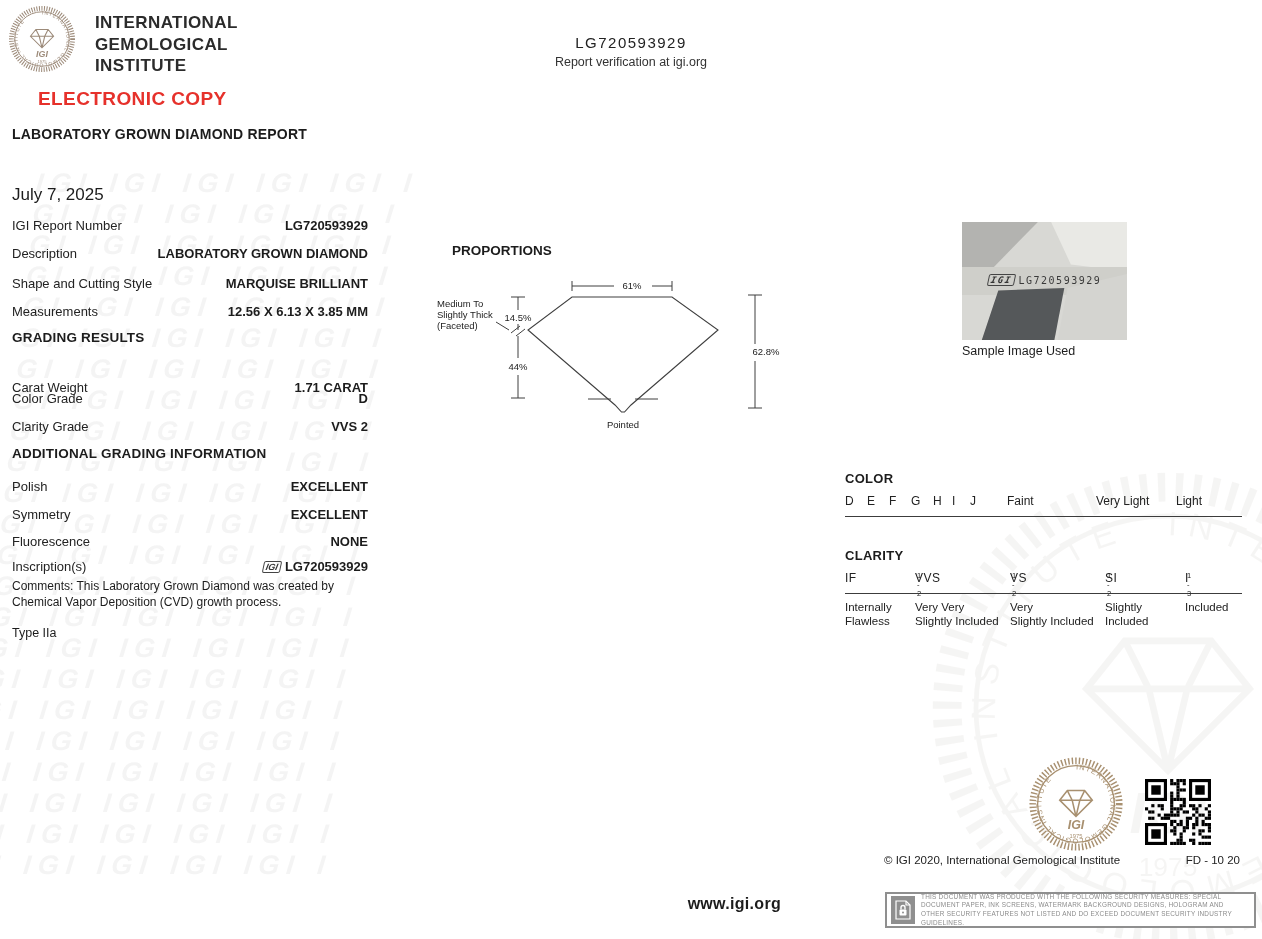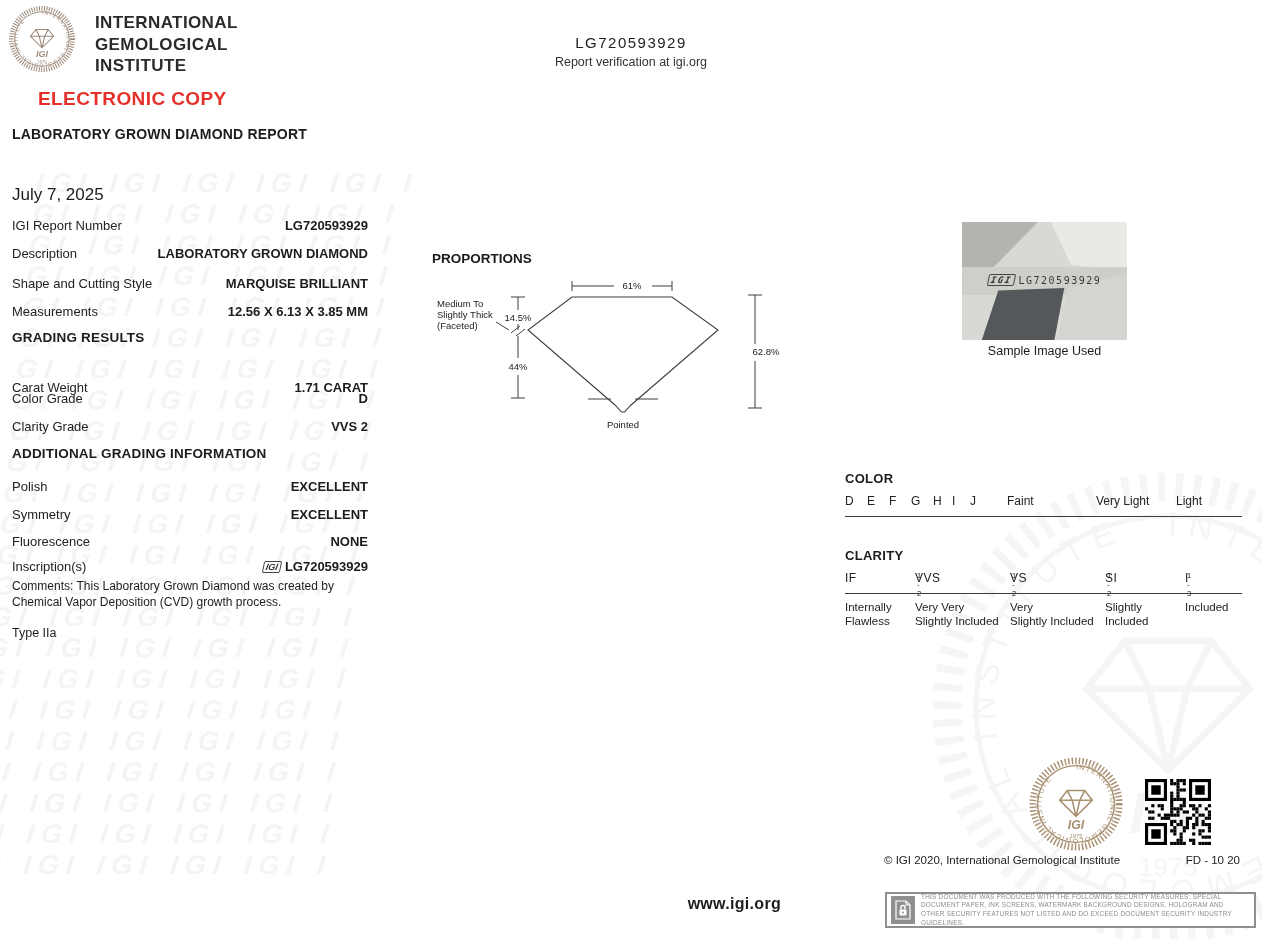--- a/index.html
+++ b/index.html
@@ -43,37 +43,37 @@
   .sec-h{position:absolute;left:12px;font-size:13.5px;font-weight:bold;letter-spacing:0.2px;}
   .comments{left:12px;top:579px;width:348px;font-size:12px;line-height:15.5px;}
   .type-line{left:12px;top:626px;font-size:12.5px;}
   .igi-mark{
     display:inline-block;font-size:9px;font-weight:bold;font-style:italic;
     border:1px solid #444;border-radius:2px;padding:0 2px;margin-right:4px;
     transform:skewX(-12deg);color:#333;vertical-align:1px;
   }
 
   
-  .prop-title{left:432px;top:243px;font-size:13.5px;font-weight:bold;margin-top:8px;}
+  .prop-title{left:452px;top:243px;font-size:13.5px;font-weight:bold;}
   .prop-svg{left:418px;top:258px;}
   .prop-svg text{font-family:"Liberation Sans",sans-serif;font-size:9.5px;fill:#222;}
   .prop-svg .shape{fill:none;stroke:#3f3f3f;stroke-width:1.1;}
   .prop-svg .meas{stroke:#3f3f3f;stroke-width:1;}
 
   
   .photo{left:962px;top:222px;width:165px;height:118px;background:#d8d8d4;overflow:hidden;}
   .photo div{position:absolute;}
   .ph-tl{left:0;top:0;width:100%;height:100%;background:#b3b3b0;clip-path:polygon(0 0,46% 0,18% 40%,0 54%);}
   .ph-tr{left:0;top:0;width:100%;height:100%;background:#e9e9e5;clip-path:polygon(54% 0,100% 0,100% 42%,66% 36%);}
   .ph-band{left:0;top:38%;width:100%;height:24%;background:#cfcfca;}
   .ph-dark{left:0;top:0;width:100%;height:100%;background:#55585a;clip-path:polygon(22% 58%,62% 56%,56% 100%,12% 100%);}
   .ph-br{left:0;top:0;width:100%;height:100%;background:#d4d4d0;clip-path:polygon(64% 56%,100% 44%,100% 100%,58% 100%);}
   .ph-inscr{left:0;top:44%;width:100%;text-align:center;
     font-family:"DejaVu Sans Mono",monospace;font-size:10px;letter-spacing:1.5px;color:#3a3a3a;}
-  .photo-caption{left:962px;top:344px;width:165px;text-align:center;font-size:12.5px;}
+  .photo-caption{left:962px;top:344px;width:165px;font-size:12.5px;}
 
   
   .scale{position:absolute;left:845px;width:397px;}
   .scale-title{font-size:13px;font-weight:bold;letter-spacing:0.3px;}
   .scale-row{position:relative;height:22px;border-bottom:1.5px solid #3c3c3c;margin-top:8px;}
   .scale-row span{position:absolute;font-size:12px;color:#222;}
   .cl-grade{position:absolute;font-size:12px;letter-spacing:0.5px;}
   .cl-grade .sup{font-size:7.5px;vertical-align:super;letter-spacing:0.5px;margin-left:2px;}
   .cl-desc{position:absolute;top:6px;font-size:11.5px;line-height:14px;color:#222;}
 

